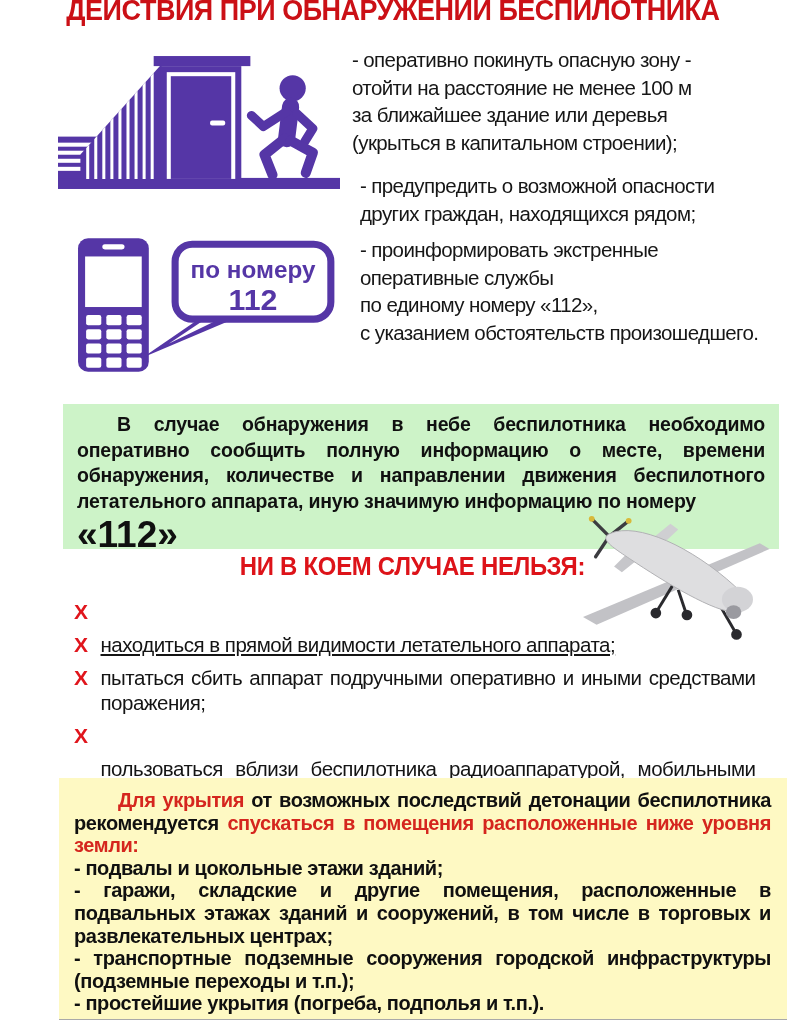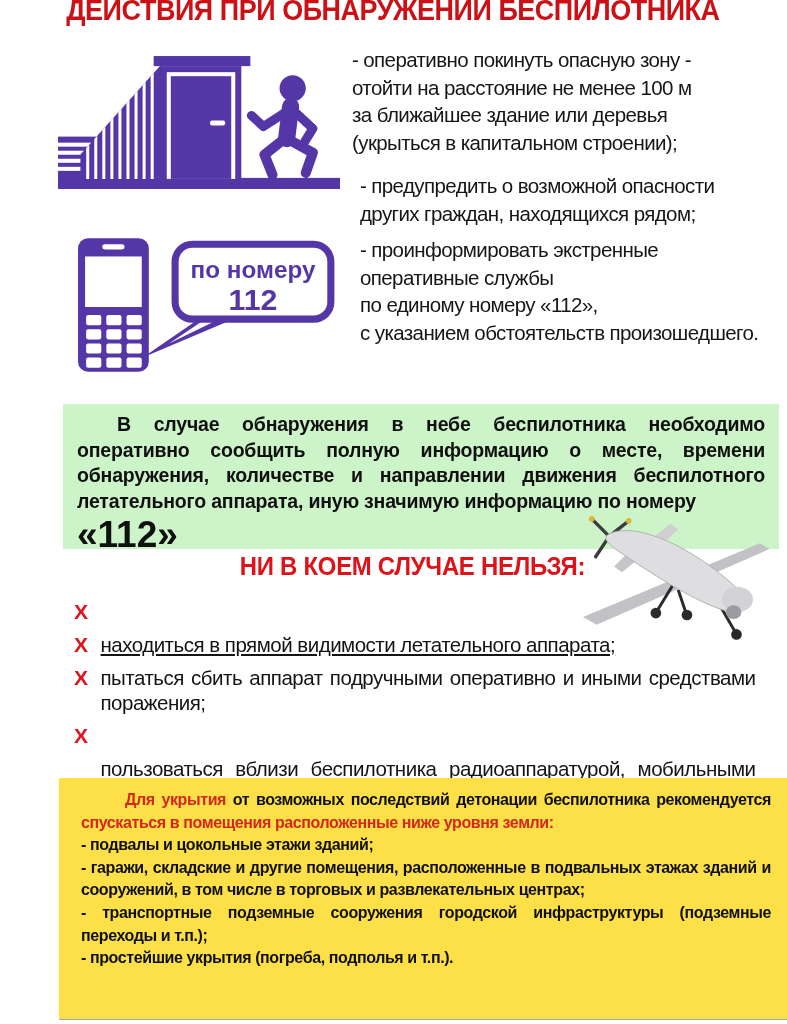--- a/index.html
+++ b/index.html
@@ -16,22 +16,22 @@
         line-height:25.5px;letter-spacing:-0.2px;text-align:justify;color:#101010;margin-top:32px;}
   .green-box .indent{text-indent:40px;}
   .big112{text-align:left;font-size:37px;line-height:42px;font-weight:bold;letter-spacing:0;}
   .nelzya{position:absolute;left:40px;top:551px;width:745px;text-align:center;font-size:26px;
         font-weight:bold;color:#dd1319;letter-spacing:-0.3px;transform:scaleX(0.92);
         transform-origin:center top;white-space:nowrap;}
   .xlist{position:absolute;left:74px;top:599px;width:692px;}
   .xitem{display:flex;gap:13px;margin-bottom:8px;font-size:20.5px;line-height:25px;letter-spacing:-0.5px;}
   .xmark{color:#e0151c;font-weight:bold;font-size:21px;line-height:25px;flex:0 0 auto;}
   .xtext{text-align:justify;}
-  .yellow-box{position:absolute;left:59px;top:778px;width:728px;height:241px;background:#fde047;
-        box-sizing:border-box;padding:11px 16px 0 22px;font-weight:bold;font-size:16px;
+  .yellow-box{position:absolute;left:59px;top:778px;width:728px;height:241px;background:#fef9c3;
+        box-sizing:border-box;padding:11px 16px 0 15px;font-weight:bold;font-size:20px;
         line-height:22.6px;letter-spacing:-0.4px;text-align:justify;color:#101010;overflow:hidden;}
   .yellow-box .intro{text-indent:44px;}
   .red{color:#d5261e;}
   .bottom-strip{position:absolute;left:59px;top:1019px;width:728px;height:5px;background:#a9a9a9;}
   svg{display:block;}
 </style>
 </head>
 <body>
 
 <div class="page">

